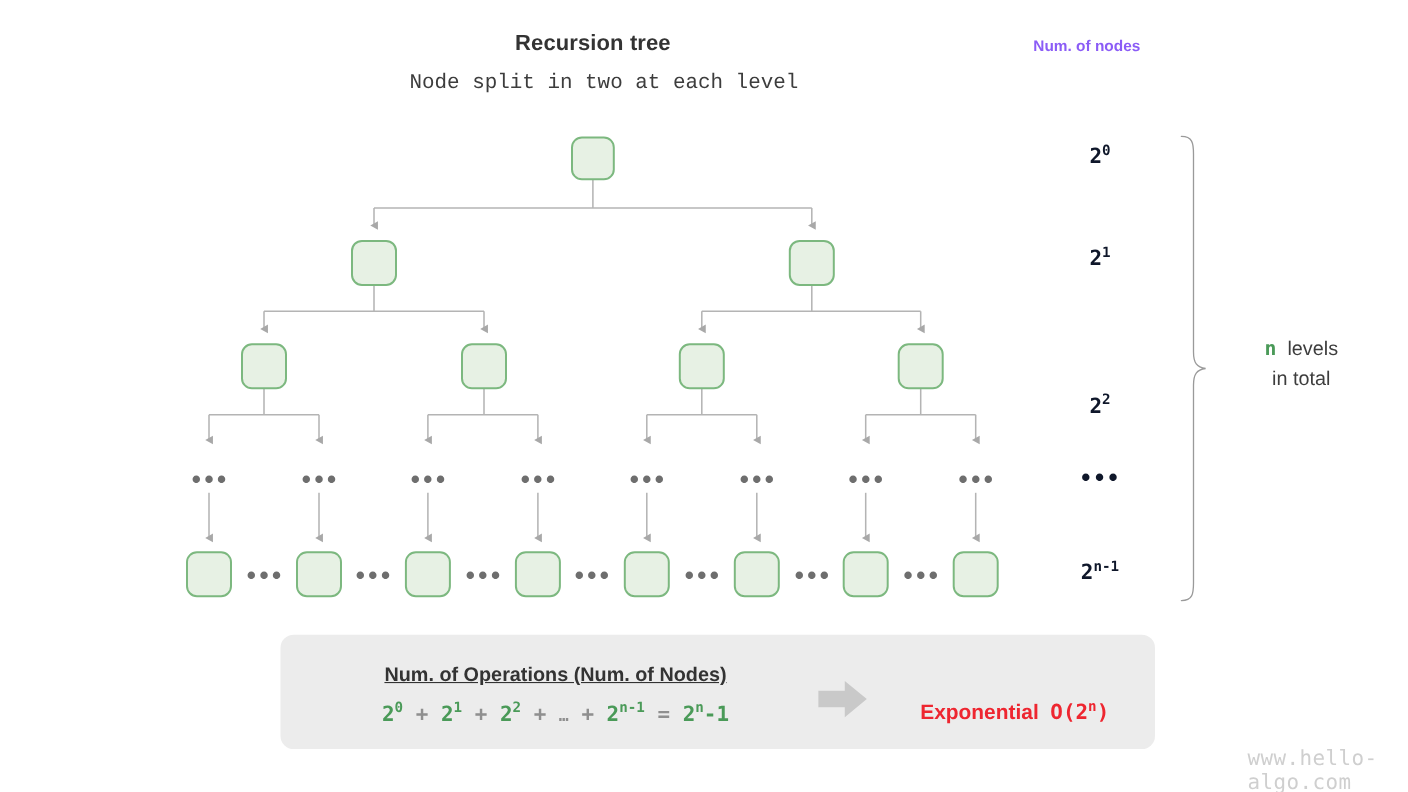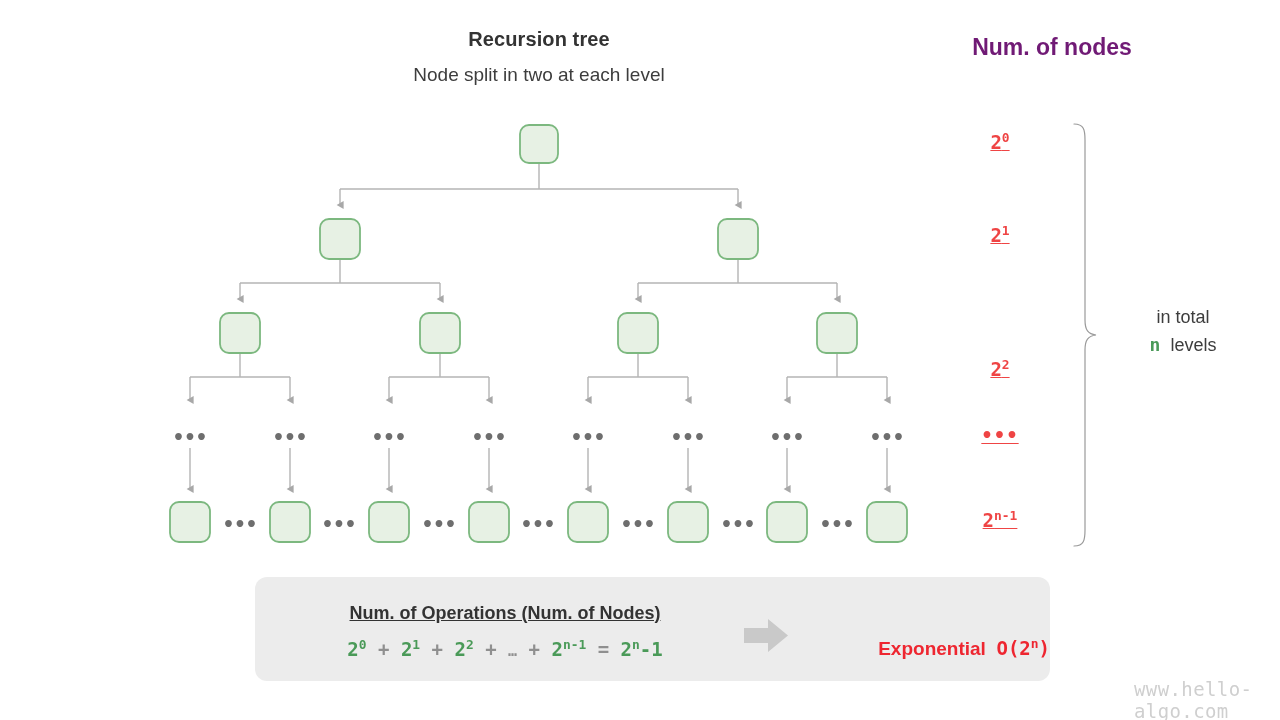--- a/index.html
+++ b/index.html
@@ -10,36 +10,36 @@
   }
   .stage{position:absolute;inset:0;padding-left:11px;}
   .abs{position:absolute;}
 
   
   #title{
     left:0;top:28px;width:1078px;text-align:center;
     font-size:20px;font-weight:bold;color:#333333;letter-spacing:.1px;
   }
   #subtitle{
-    left:0;top:64px;width:1078px;text-align:center;
-    font-size:19px;font-weight:400;color:#3d3d3d;
+    left:10px;top:64px;width:1078px;text-align:center;
+    font-size:19px;font-weight:400;color:#3d3d3d;font-family:Liberation Mono, monospace;
   }
   #right-header{
-    left:952px;top:32px;width:200px;text-align:center;
-    font-size:23px;font-weight:bold;color:#701a75;line-height:1.35;
+    left:888px;top:32px;width:200px;text-align:center;
+    font-size:14px;font-weight:bold;color:#8b5cf6;line-height:1.35;
   }
 
   
   #tree-svg{left:0;top:0;}
 
   
   .lvl-label{
     width:120px;text-align:center;left:940px;
     font-family:"DejaVu Sans Mono", monospace;
-    font-weight:bold;font-size:19px;color:#ef4444;text-decoration:underline;
+    font-weight:bold;font-size:19px;color:#0f172a;
   }
   .lvl-label sup{font-size:.68em;vertical-align:super;line-height:0;}
   #lvl-0{top:131px;}
   #lvl-1{top:224px;}
   #lvl-2{top:311px;margin-top:47px;}
   #lvl-3{top:424px;font-size:19px;letter-spacing:1px;}
   #lvl-4{top:509px;}
 
   
   #brace-svg{left:1068px;top:118px;}
@@ -67,21 +67,21 @@
     font-weight:bold;font-size:19px;color:#4a9a58;white-space:nowrap;
   }
   #ops-formula .op{color:#8f8f8f;font-weight:bold;}
   #ops-formula sup{font-size:.68em;vertical-align:super;line-height:0;}
   #big-arrow{left:742px;top:616px;}
   #tc-title{
     left:795px;top:603px;width:255px;text-align:center;
     font-size:18px;font-weight:bold;color:#333333;
   }
   #tc-value{
-    left:795px;top:637px;width:255px;text-align:right;
+    left:795px;top:637px;width:255px;text-align:center;
     font-size:19px;font-weight:bold;color:#ee2630;white-space:nowrap;
   }
   #tc-value .mono{
     font-family:"DejaVu Sans Mono", monospace;font-weight:bold;
   }
   #tc-value sup{font-size:.68em;vertical-align:super;line-height:0;}
 
   
   #watermark{
     left:1134px;top:678px;
@@ -208,22 +208,22 @@
   <div class="abs lvl-label" id="lvl-1"><span>2</span><sup>1</sup></div>
   <div class="abs lvl-label" id="lvl-2"><span>2</span><sup>2</sup></div>
   <div class="abs lvl-label" id="lvl-3">•••</div>
   <div class="abs lvl-label" id="lvl-4"><span>2</span><sup>n-1</sup></div>
 
   <svg class="abs" id="brace-svg" width="40" height="440">
     <path d="M6,6 C16,6 17,12 17,22 L17,202 C17,212 20,216 28,217
              C20,218 17,222 17,232 L17,412 C17,422 16,428 6,428" fill="none" stroke="#9a9a9a" stroke-width="1.2" stroke-linecap="round"></path>
   </svg>
   <div class="abs" id="total-text">
+    <div><span class="mono-n">n</span>&nbsp; <span>levels</span></div>
     <div>in total</div>
-    <div><span class="mono-n">n</span>&nbsp; <span>levels</span></div>
   </div>
 
   <div class="abs" id="summary"></div>
 
   <div class="abs" id="ops-title">Num. of Operations (Num. of Nodes)</div>
 
   <div class="abs" id="ops-formula">
     <span><span>2</span><sup>0</sup></span>
     <span class="op">+</span>
     <span><span>2</span><sup>1</sup></span>

